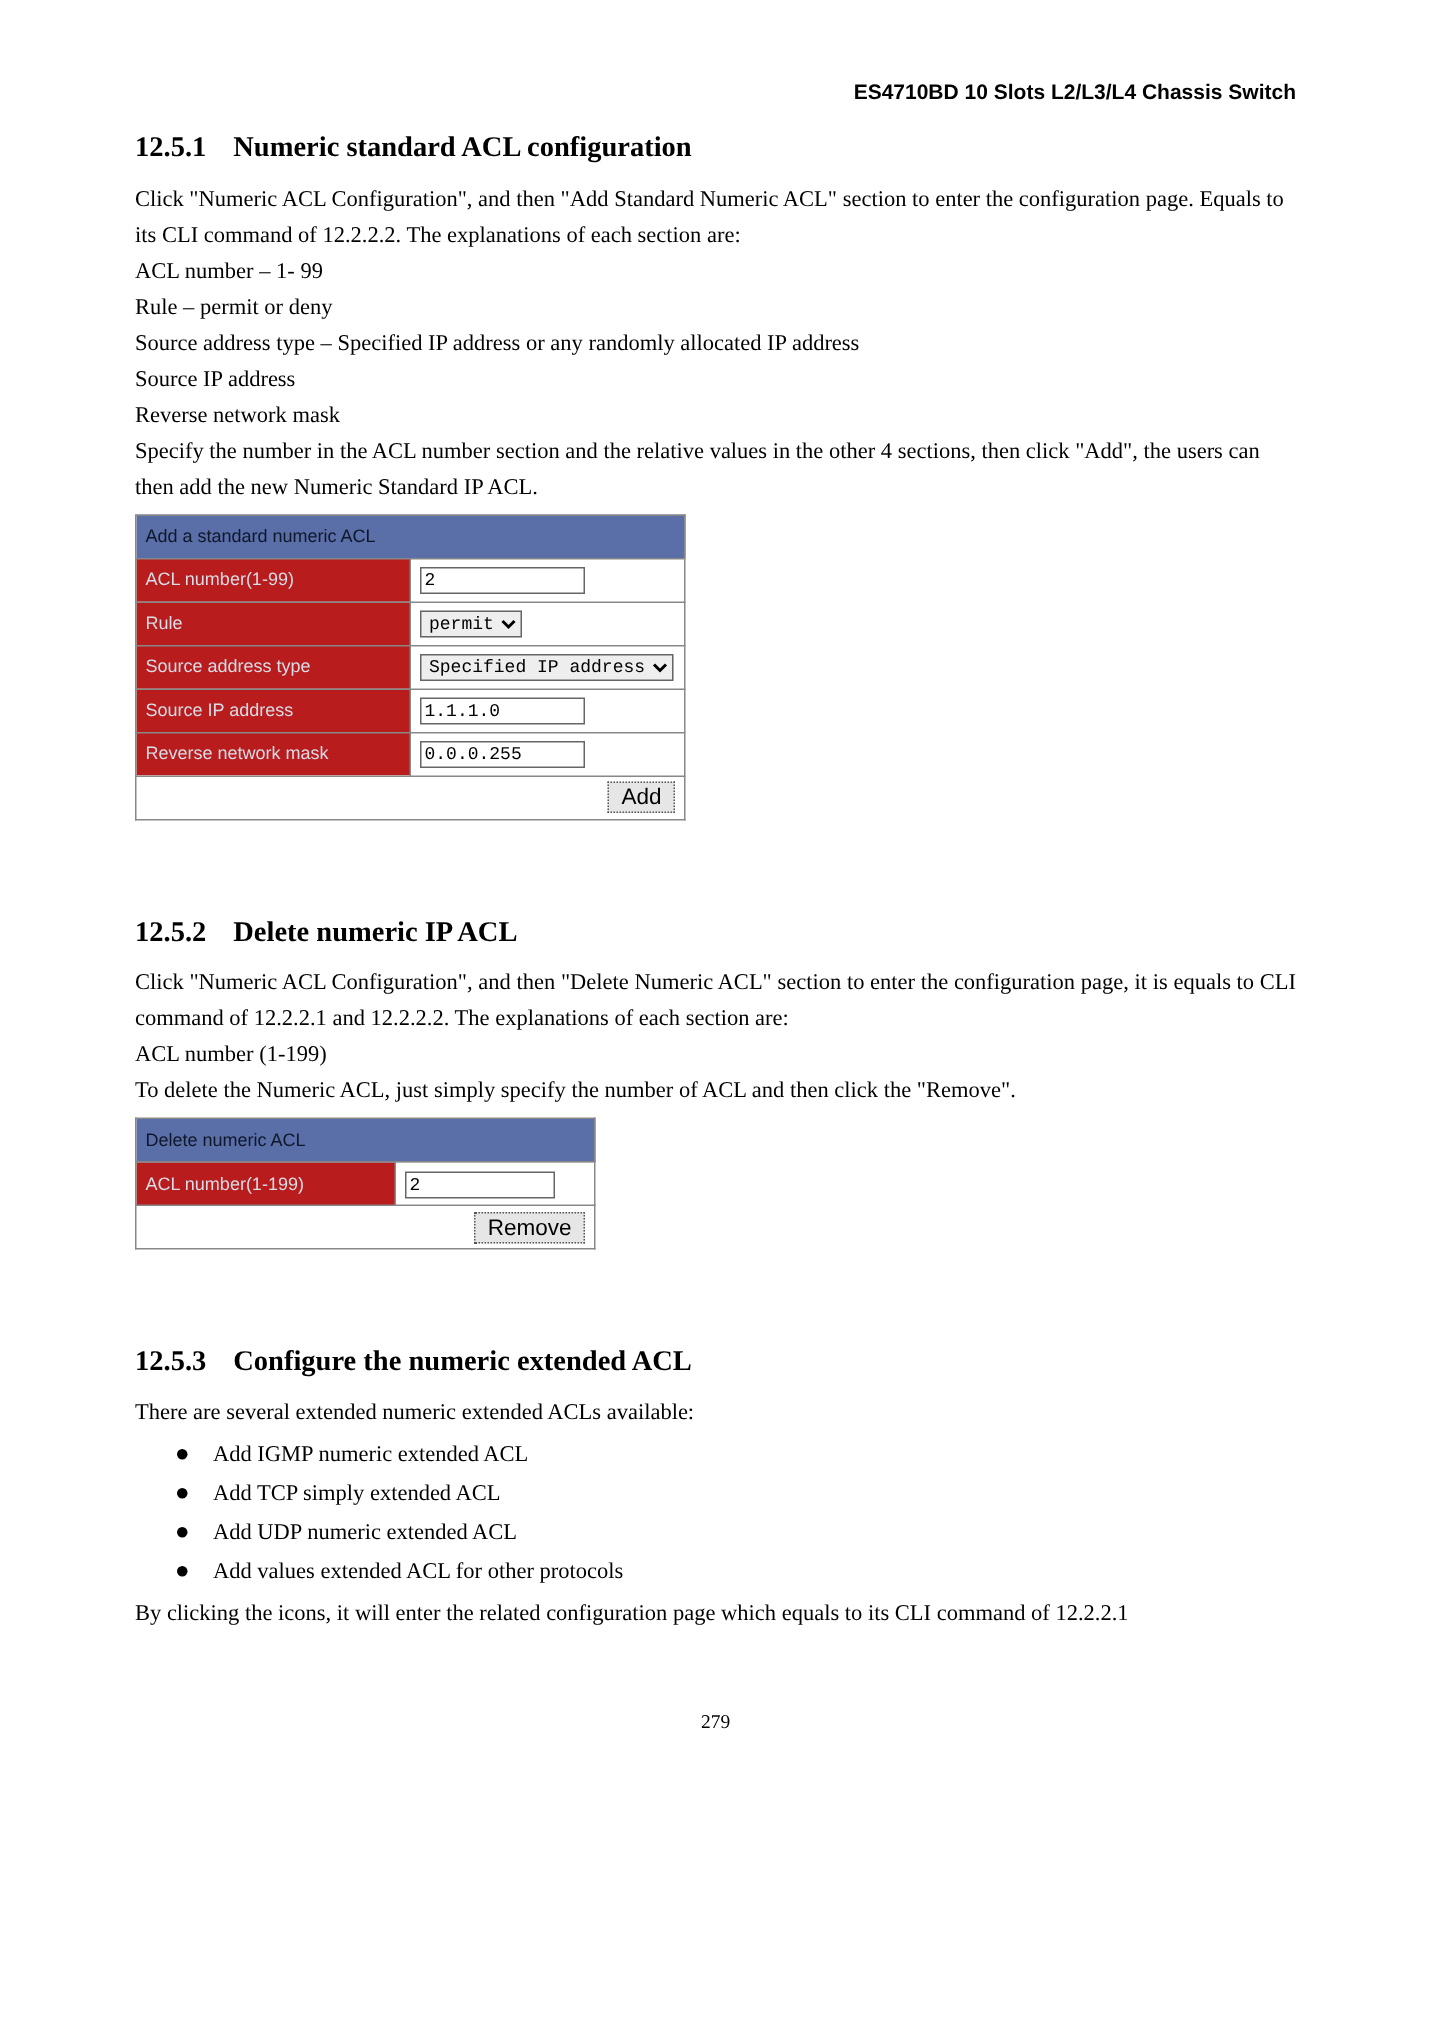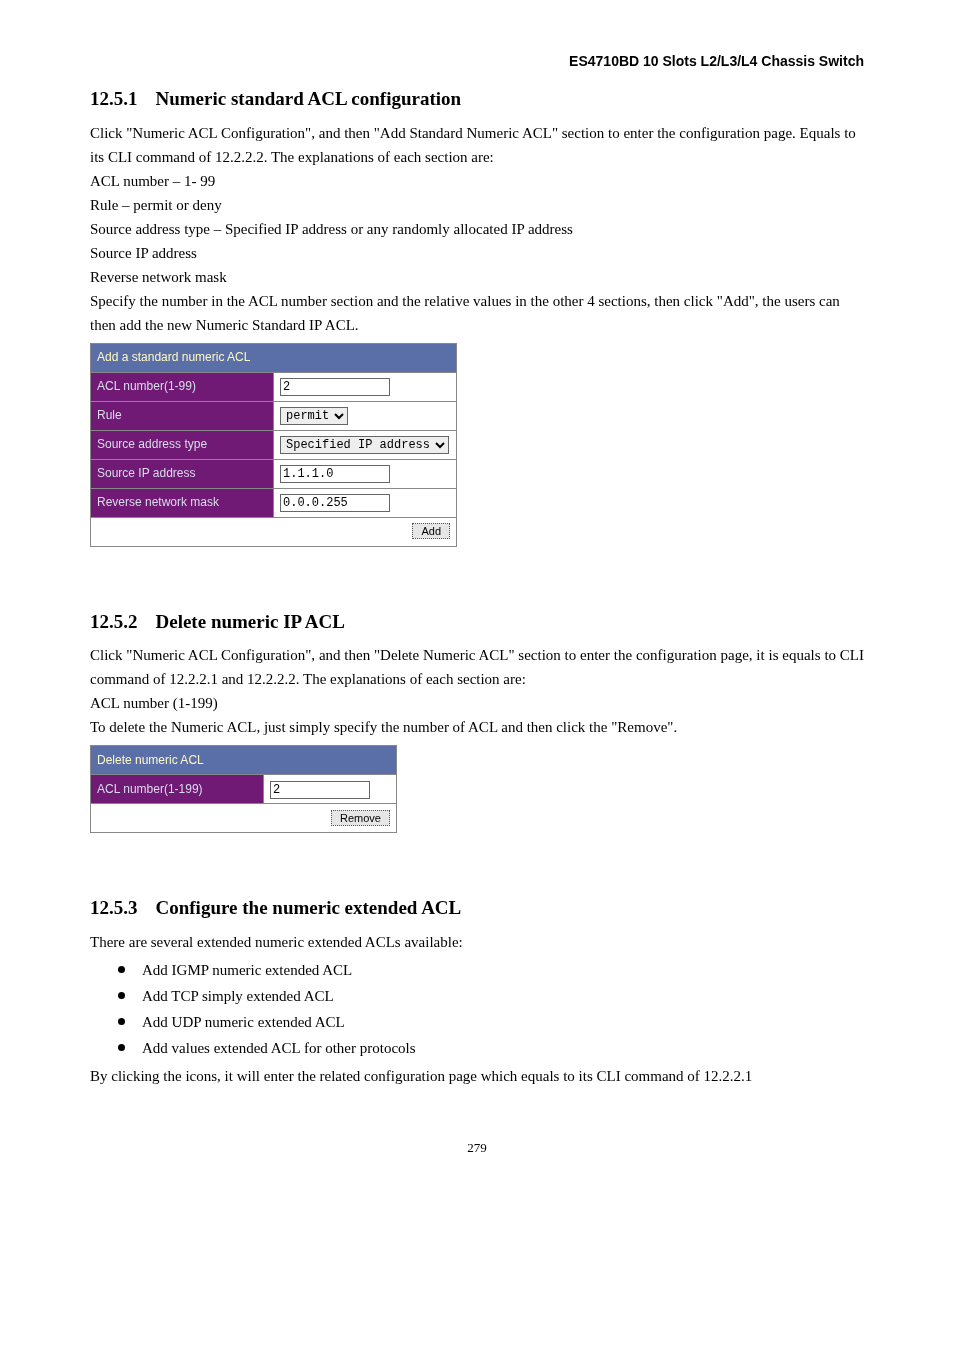--- a/index.html
+++ b/index.html
@@ -63,25 +63,25 @@
   }
   .formtbl td, .formtbl th {
     border: 1px solid #888;
     padding: 3px 6px;
     text-align: left;
     vertical-align: middle;
     height: 22px;
   }
   .formtbl .hdr {
     background: #5a6ea8;
-    color: #fef9c3;
+    color: #0f172a;
     font-weight: normal;
   }
   .formtbl .lbl {
-    background: #701a75;
+    background: #b91c1c;
     color: #d8dde8;
     width: 170px;
   }
   .formtbl .val {
     background: #fff;
     width: 170px;
   }
   .txtin {
     font-family: "Courier New", monospace;
     font-size: 12px;
@@ -93,21 +93,21 @@
   }
   .selin {
     font-family: "Courier New", monospace;
     font-size: 12px;
     border: 1px solid #666;
     background: #eee;
     padding: 0 1px;
   }
   .btn {
     font-family: Tahoma, Geneva, sans-serif;
-    font-size: 11px;
+    font-size: 15px;
     border: 1px dotted #555;
     background: #e6e6e6;
     padding: 1px 8px;
     cursor: pointer;
   }
   .btnrow td {
     text-align: right;
     background: #fff;
   }
 

